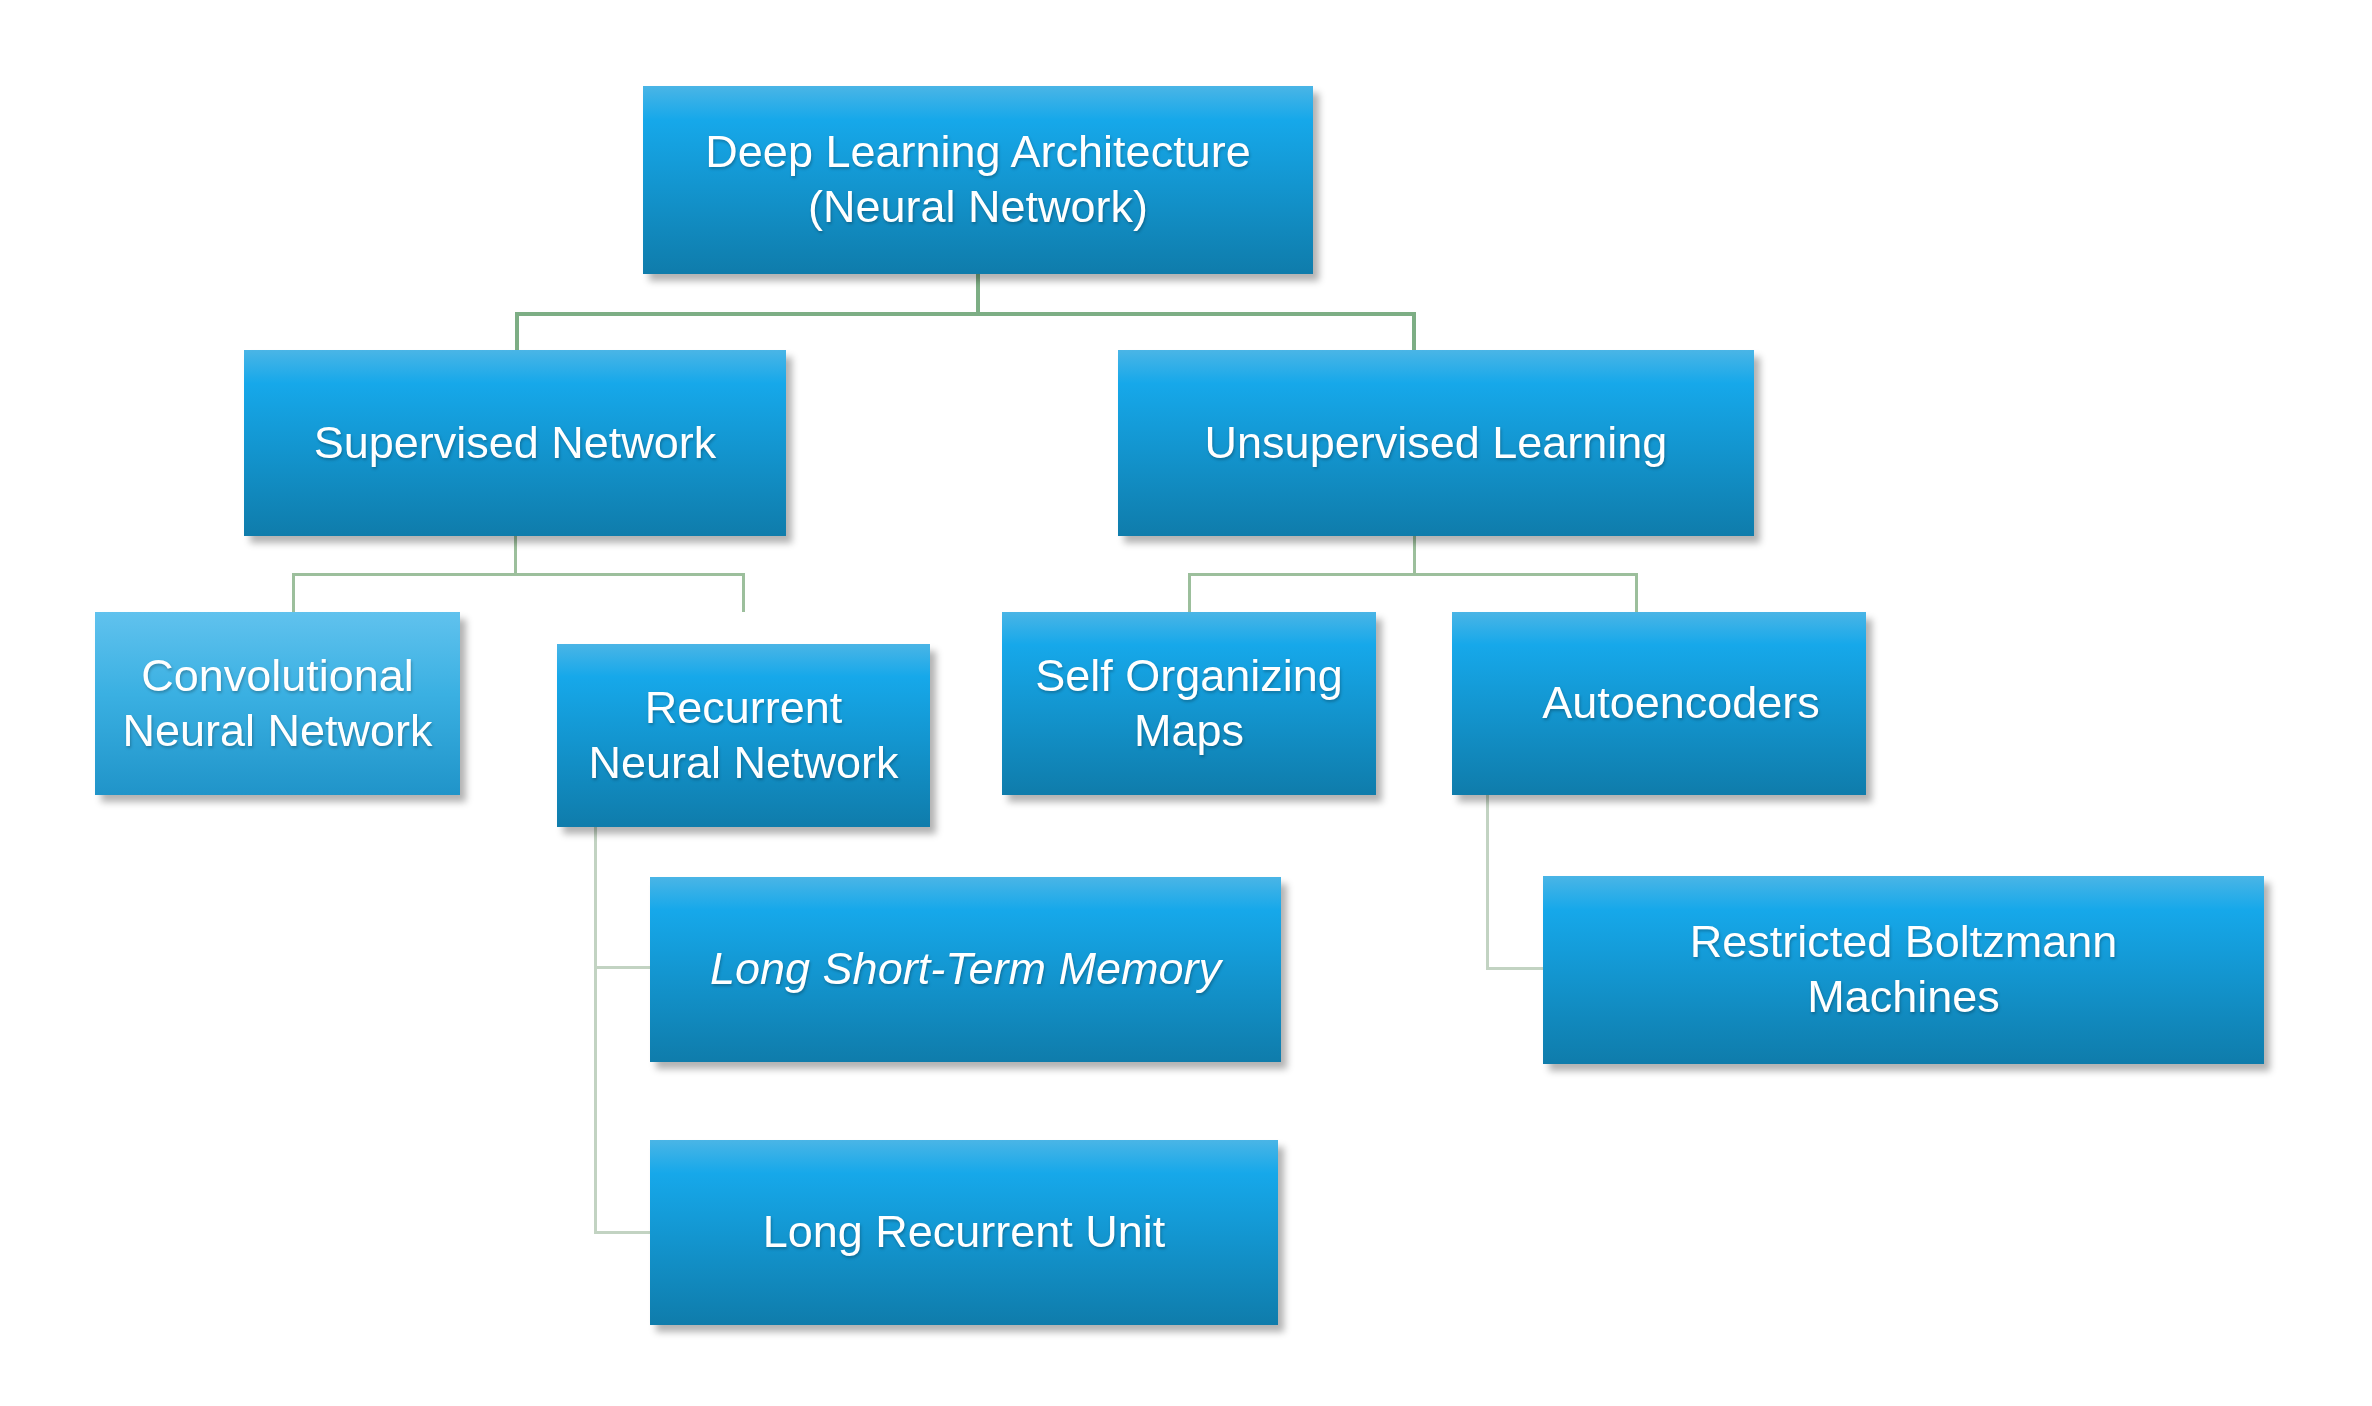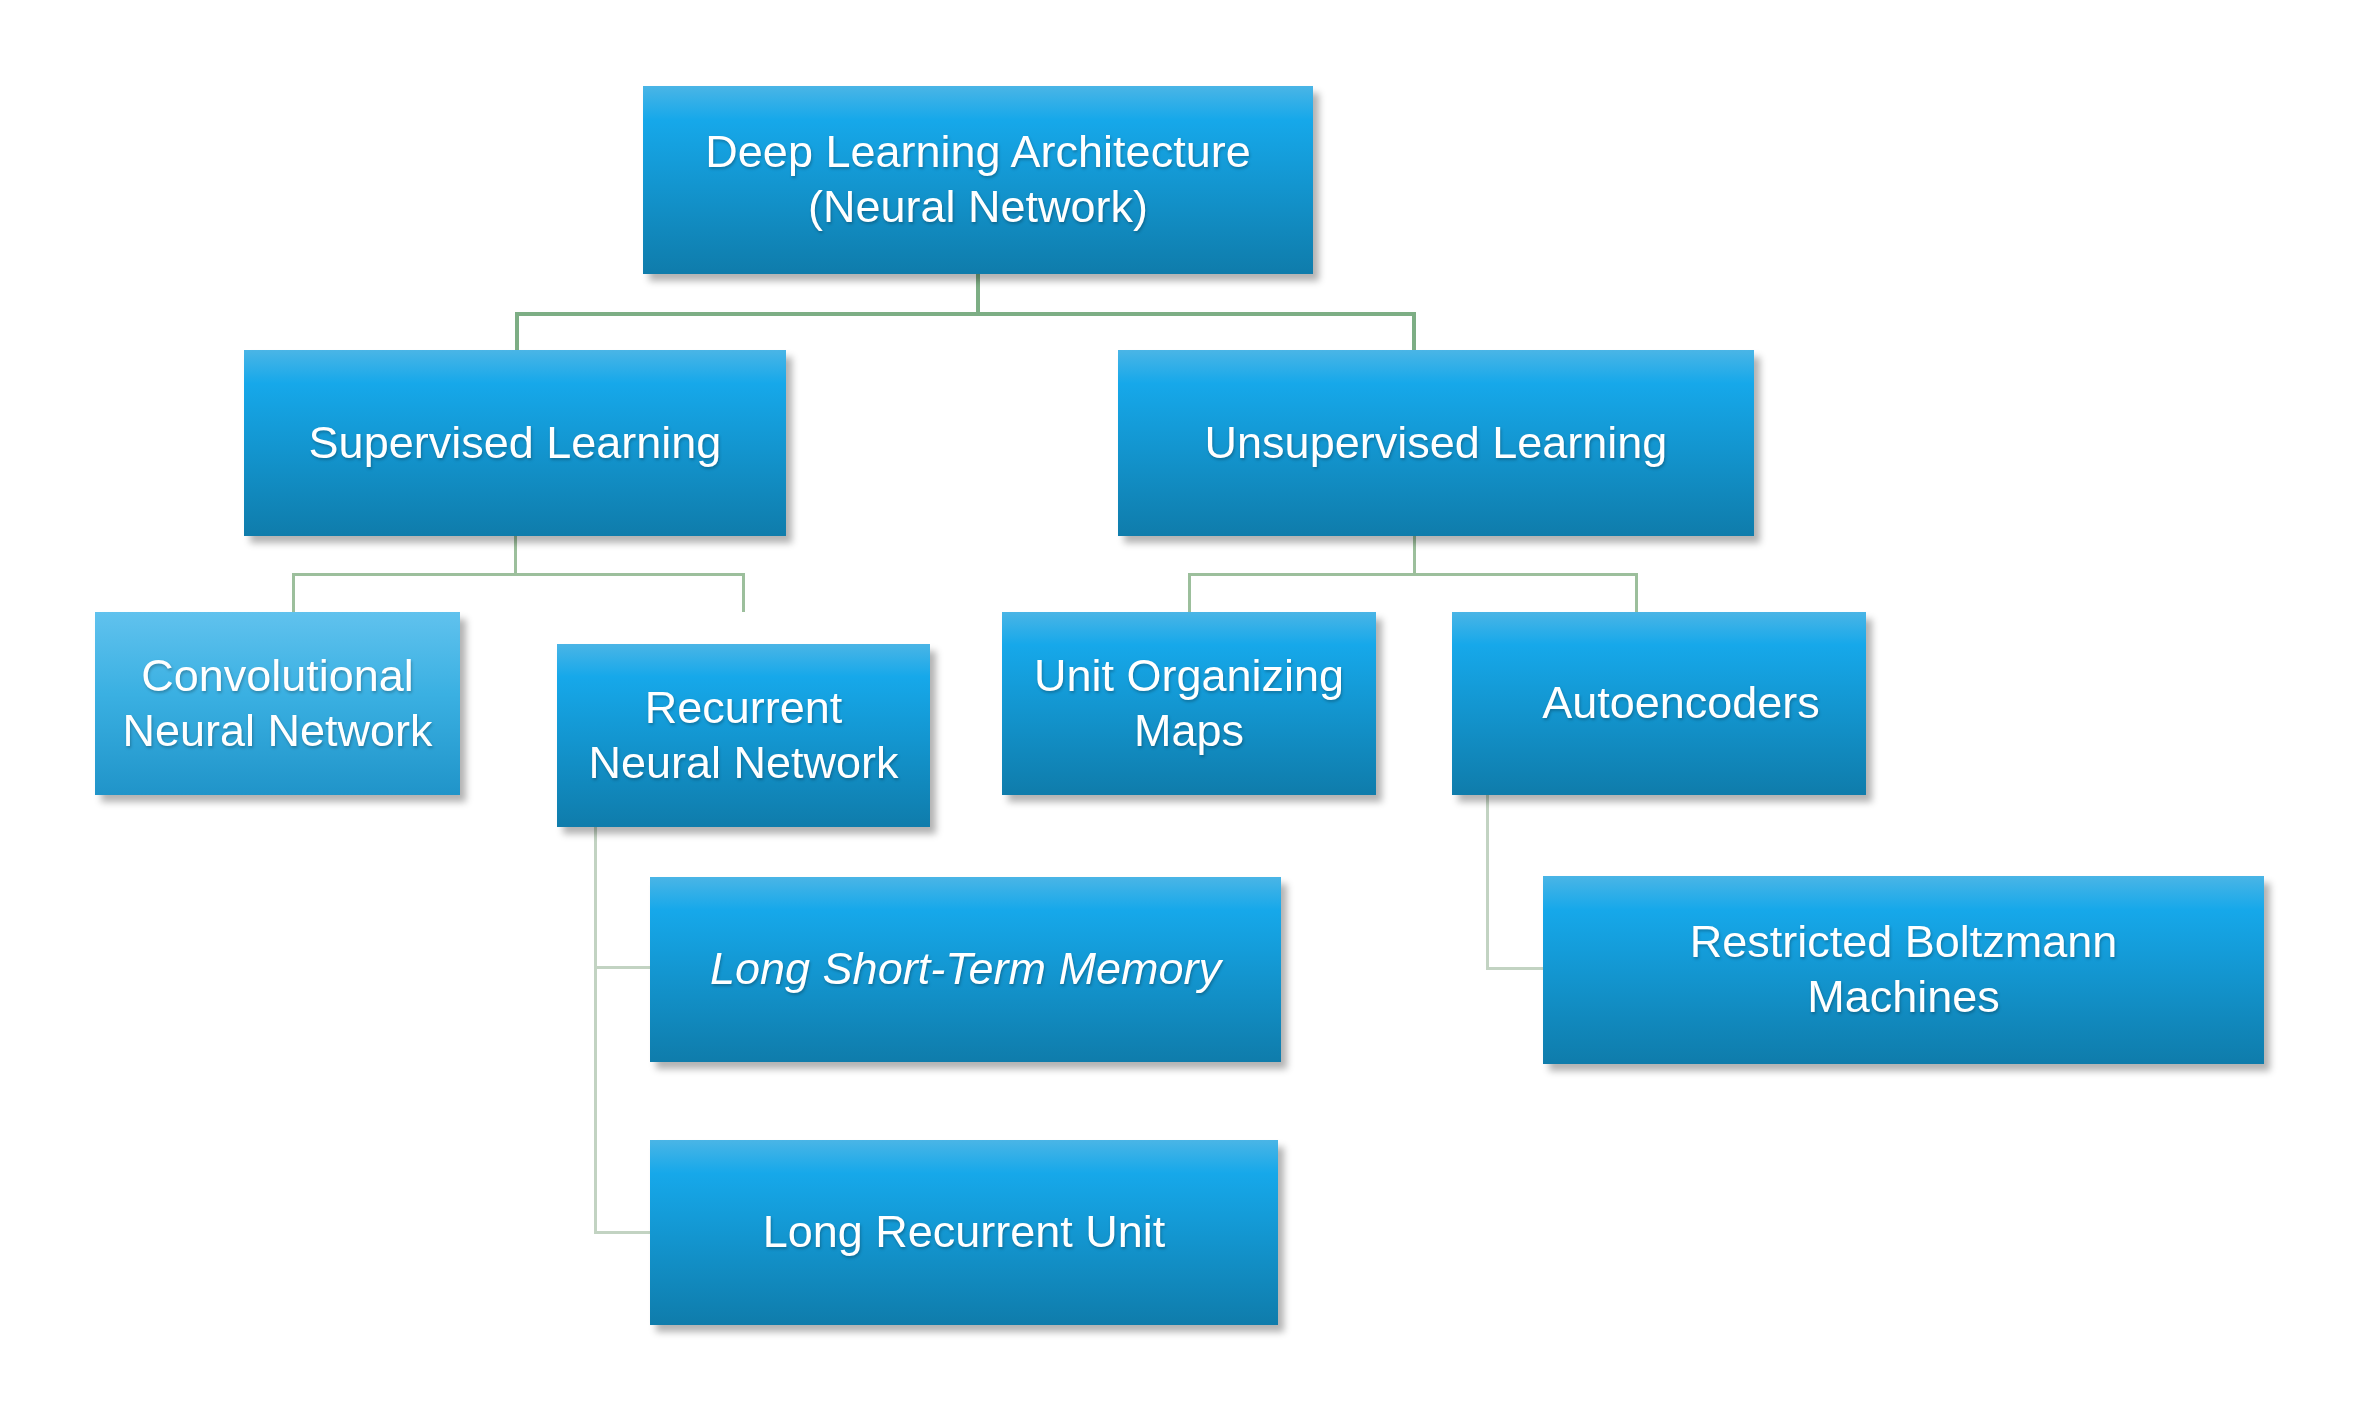--- a/index.html
+++ b/index.html
@@ -97,39 +97,39 @@
   <div class="conn l3 c-gru-stub"></div>
   <div class="conn l3 c-ae-stem"></div>
   <div class="conn l3 c-rbm-stub"></div>
 
   <div class="node n-root">
     <span class="label">Deep Learning Architecture
 (Neural Network)</span>
   </div>
 
   <div class="node n-supervised">
-    <span class="label">Supervised Learning</span>
+    <span class="label">Supervised Network</span>
   </div>
 
   <div class="node n-unsupervised">
     <span class="label">Unsupervised Learning</span>
   </div>
 
   <div class="node light n-cnn">
     <span class="label">Convolutional
 Neural Network</span>
   </div>
 
   <div class="node n-rnn">
     <span class="label">Recurrent
 Neural Network</span>
   </div>
 
   <div class="node n-som">
-    <span class="label">Unit Organizing
+    <span class="label">Self Organizing
 Maps</span>
   </div>
 
   <div class="node n-autoencoders">
     <span class="label">Autoencoders</span>
   </div>
 
   <div class="node n-lstm">
     <span class="label">Long Short-Term Memory</span>
   </div>

